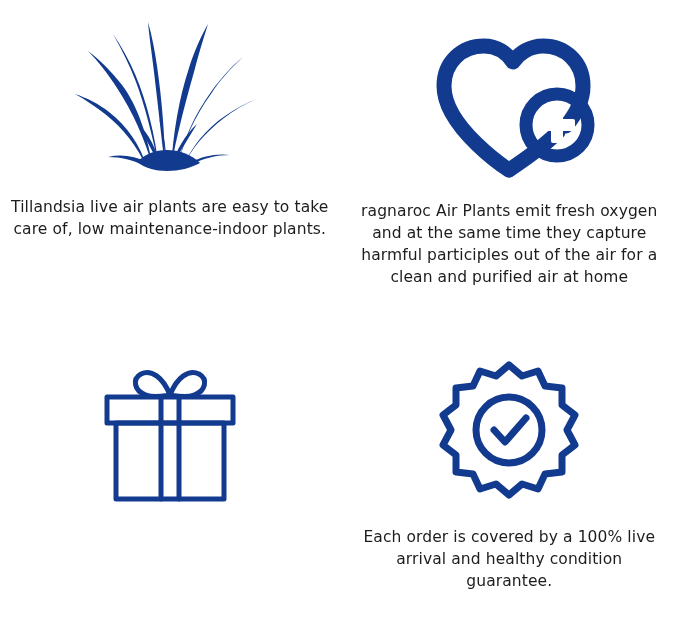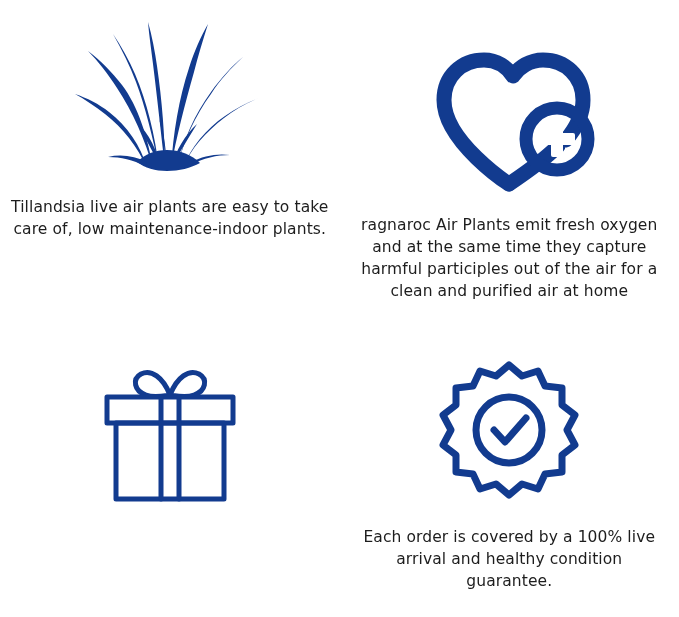--- a/index.html
+++ b/index.html
@@ -22,21 +22,21 @@
     grid-template-rows: 1fr 1fr;
   }
   .cell {
     display: flex;
     flex-direction: column;
     align-items: center;
     box-sizing: border-box;
     padding: 0 8px;
   }
   .cell-tl { padding-top: 6px; }
-  .cell-tr { padding-top: 24px; }
+  .cell-tr { padding-top: 10px; }
   .cell-bl { padding-top: 32px; }
   .cell-br { padding-top: 32px; }
 
   .icon-wrap {
     height: 190px;
     display: flex;
     align-items: center;
     justify-content: center;
   }
   .cell-bl .icon-wrap, .cell-br .icon-wrap { height: 185px; }

